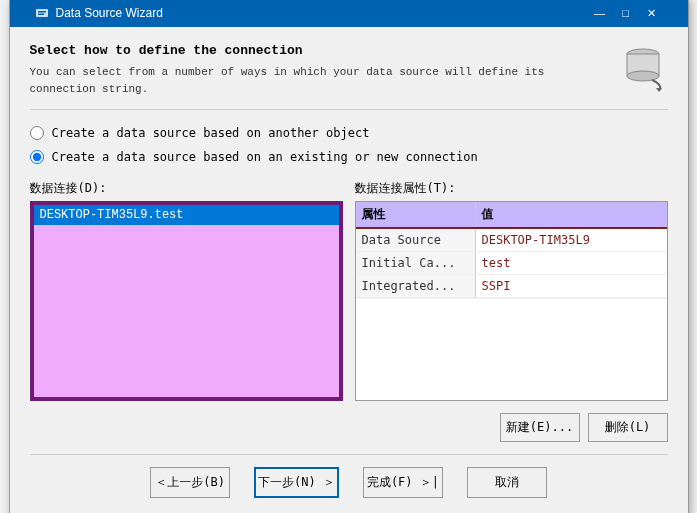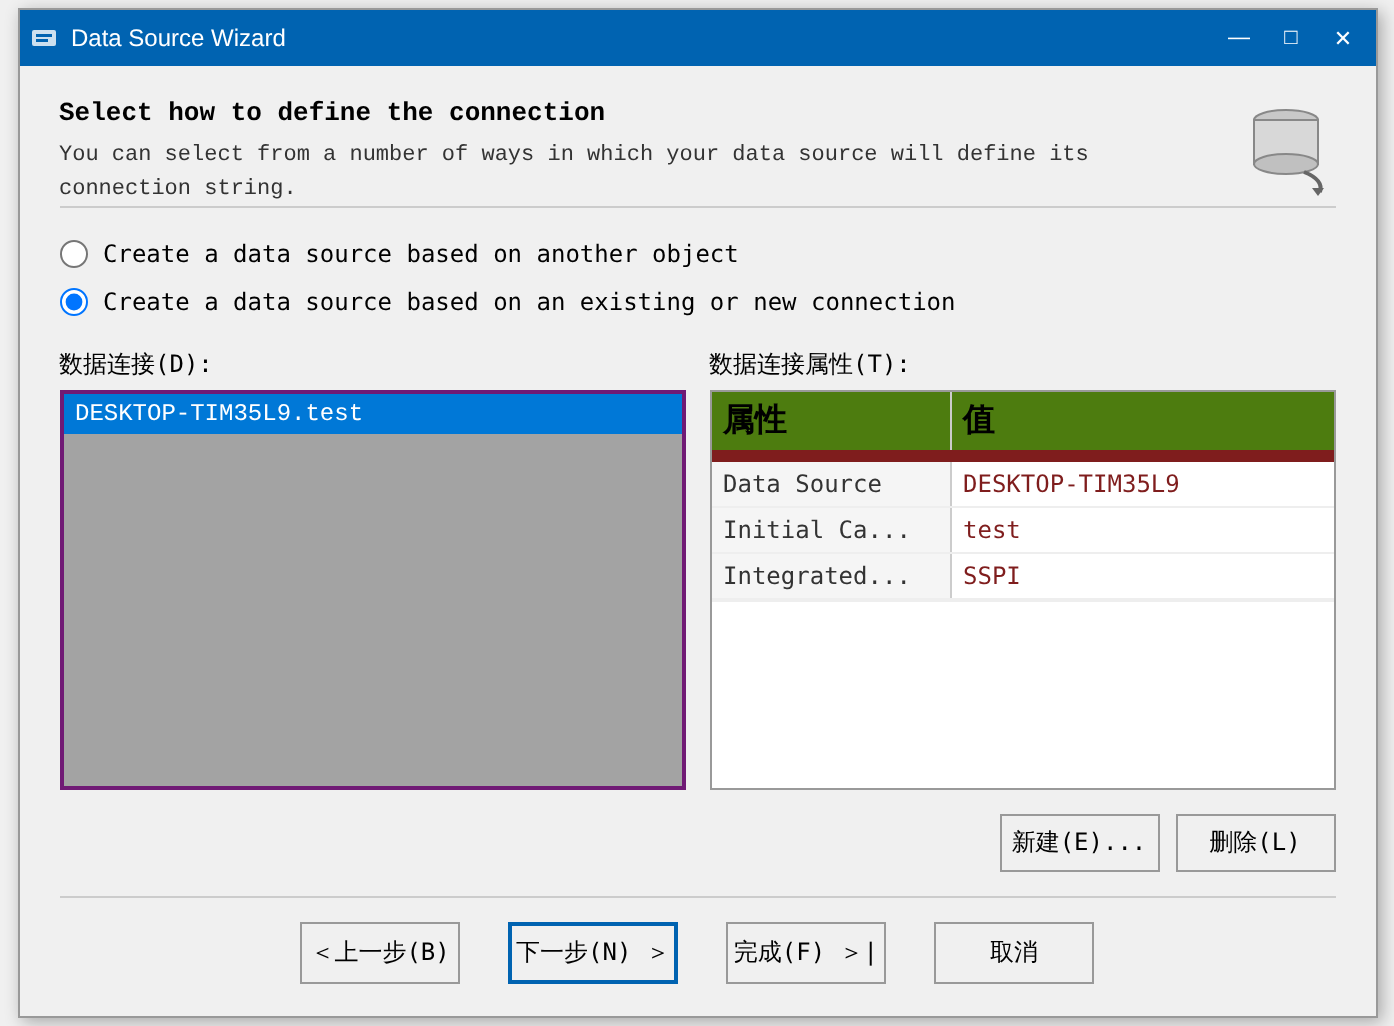--- a/index.html
+++ b/index.html
@@ -24,21 +24,21 @@
       background: #f0f0f0;
       border: 1px solid #999;
       box-shadow: 2px 2px 8px rgba(0,0,0,0.3);
     }
 
     .titlebar {
       background: #0063b1;
       color: white;
       display: flex;
       align-items: center;
-      padding: 4px 4px;
+      padding: 4px 24px;
       height: 28px;
     }
 
     .titlebar-icon {
       width: 16px;
       height: 16px;
       margin-right: 6px;
       display: flex;
       align-items: center;
       justify-content: center;
@@ -70,21 +70,21 @@
     }
 
     .content {
       padding: 16px 20px;
     }
 
     .header-section {
       display: flex;
       align-items: flex-start;
       margin-bottom: 16px;
-      padding-bottom: 0;
+      padding-bottom: 12px;
       border-bottom: 1px solid #ccc;
     }
 
     .header-text {
       flex: 1;
     }
 
     .header-title {
       font-size: 13px;
       font-weight: bold;
@@ -137,22 +137,22 @@
       flex: 1;
     }
 
     .panel-label {
       font-size: 12px;
       font-family: "MS Gothic", "SimSun", monospace;
       margin-bottom: 4px;
     }
 
     .list-box {
-      border: 2px solid #701a75;
-      background: #a3a3a3;
+      border: 4px solid #701a75;
+      background: #f0abfc;
       height: 200px;
       overflow-y: auto;
     }
 
     .list-item {
       padding: 3px 6px;
       font-size: 12px;
       font-family: "Courier New", monospace;
       cursor: pointer;
     }
@@ -165,23 +165,23 @@
     .properties-table {
       border: 1px solid #999;
       background: white;
       height: 200px;
       overflow-y: auto;
       width: 100%;
     }
 
     .prop-header-row {
       display: flex;
-      background: #4d7c0f;
-      border-bottom: 6px solid #7f1d1d;
-      font-size: 16px;
+      background: #c4b5fd;
+      border-bottom: 2px solid #7f1d1d;
+      font-size: 12px;
       font-family: "MS Gothic", "SimSun", monospace;
       font-weight: bold;
     }
 
     .prop-col-name {
       width: 120px;
       padding: 4px 6px;
       border-right: 1px solid #ccc;
     }
 

